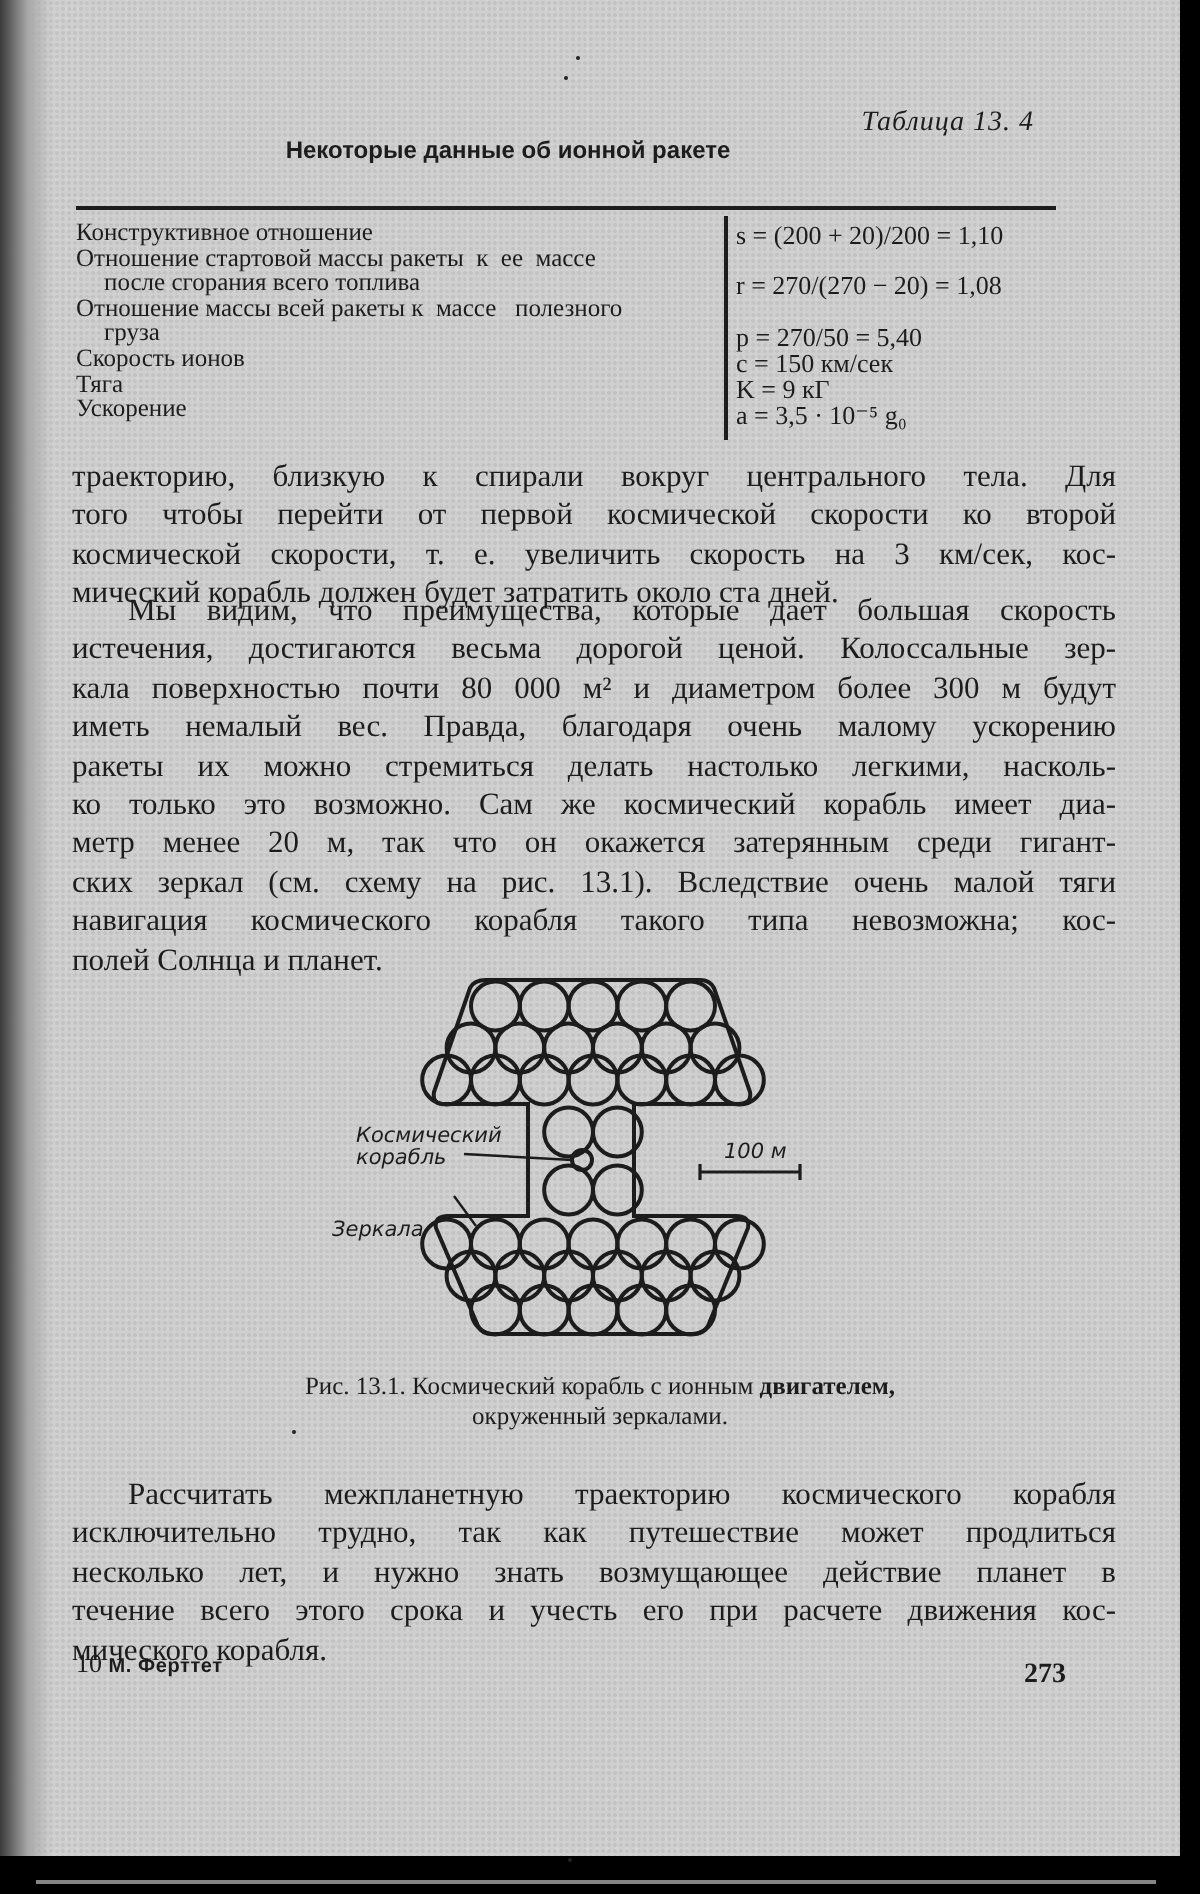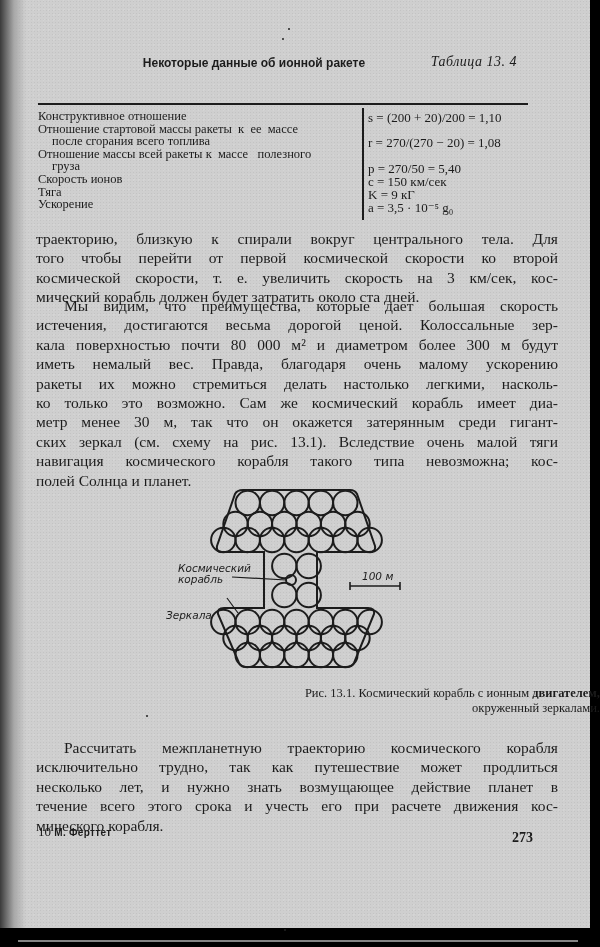--- a/index.html
+++ b/index.html
@@ -26,21 +26,21 @@
     .bottom-stripe {
       position: absolute; left: 18px; top: 940px; width: 560px; height: 2px;
       background: #dcdcdc; opacity: 0.6;
     }
 
     .table-label {
       position: absolute; right: 73px; top: 54px;
       font-style: italic; font-size: 14px; letter-spacing: 0.5px;
     }
     .table-title {
-      position: absolute; left: 0; width: 508px; text-align: center; top: 56px;
+      position: absolute; left: 0; width: 508px; text-align: center; top: 68px;
       font-weight: bold; font-size: 12px; font-family: "Liberation Sans", "DejaVu Sans", sans-serif;
     }
     .table-rule {
       position: absolute; left: 38px; width: 490px; top: 103px; height: 2px; background: #1c1c1c;
     }
     .table {
       position: absolute; left: 38px; top: 108px; width: 494px; height: 112px; text-decoration: underline;
     }
     .table .divider {
       position: absolute; left: 324px; top: 0; width: 2px; height: 112px; background: #1c1c1c;
@@ -69,21 +69,21 @@
 
     .figure {
       position: absolute; left: 150px; top: 480px; width: 300px; height: 190px;
     }
     .figure svg { position: absolute; left: 0; top: 0; }
     .fig-label {
       position: absolute; font-family: "DejaVu Sans", "Liberation Sans", sans-serif;
       font-style: italic; font-size: 10.5px; color: #1c1c1c; line-height: 11px;
     }
     .caption {
-      position: absolute; left: 0; width: 600px; top: 686px; text-align: right;
+      position: absolute; left: 0; width: 600px; top: 686px; text-align: center;
       font-size: 12.5px; line-height: 15px;
     }
     .caption b { font-weight: bold; }
 
     .footer-left {
       position: absolute; left: 38px; top: 824px; font-size: 13px;
     }
     .footer-left .author { font-family: "Liberation Sans", "DejaVu Sans", sans-serif; font-weight: bold; font-size: 10px; letter-spacing: 0.3px; margin-top: 20px; }
     .page-number {
       position: absolute; left: 512px; top: 830px; font-size: 14px; font-weight: bold;
@@ -130,21 +130,21 @@
     <span class="line last">мический корабль должен будет затратить около ста дней.</span>
   </div>
 
   <div class="body-text" style="top:296px;">
     <span class="line indent">Мы видим, что преимущества, которые дает большая скорость</span>
     <span class="line">истечения, достигаются весьма дорогой ценой. Колоссальные зер-</span>
     <span class="line">кала поверхностью почти 80 000 м² и диаметром более 300 м будут</span>
     <span class="line">иметь немалый вес. Правда, благодаря очень малому ускорению</span>
     <span class="line">ракеты их можно стремиться делать настолько легкими, насколь-</span>
     <span class="line">ко только это возможно. Сам же космический корабль имеет диа-</span>
-    <span class="line">метр менее 30 м, так что он окажется затерянным среди гигант-</span>
+    <span class="line">метр менее 20 м, так что он окажется затерянным среди гигант-</span>
     <span class="line">ских зеркал (см. схему на рис. 13.1). Вследствие очень малой тяги</span>
     <span class="line">навигация космического корабля такого типа невозможна; кос-</span>
     <span class="line last">полей Солнца и планет.</span>
   </div>
 
   <div class="figure">
     <svg width="300" height="190" viewBox="0 0 300 190">
       <g fill="none" stroke="#1c1c1c" stroke-width="2" id="mirrors">
           <circle cx="97.7" cy="23" r="12.2"></circle>
           <circle cx="122.1" cy="23" r="12.2"></circle>

